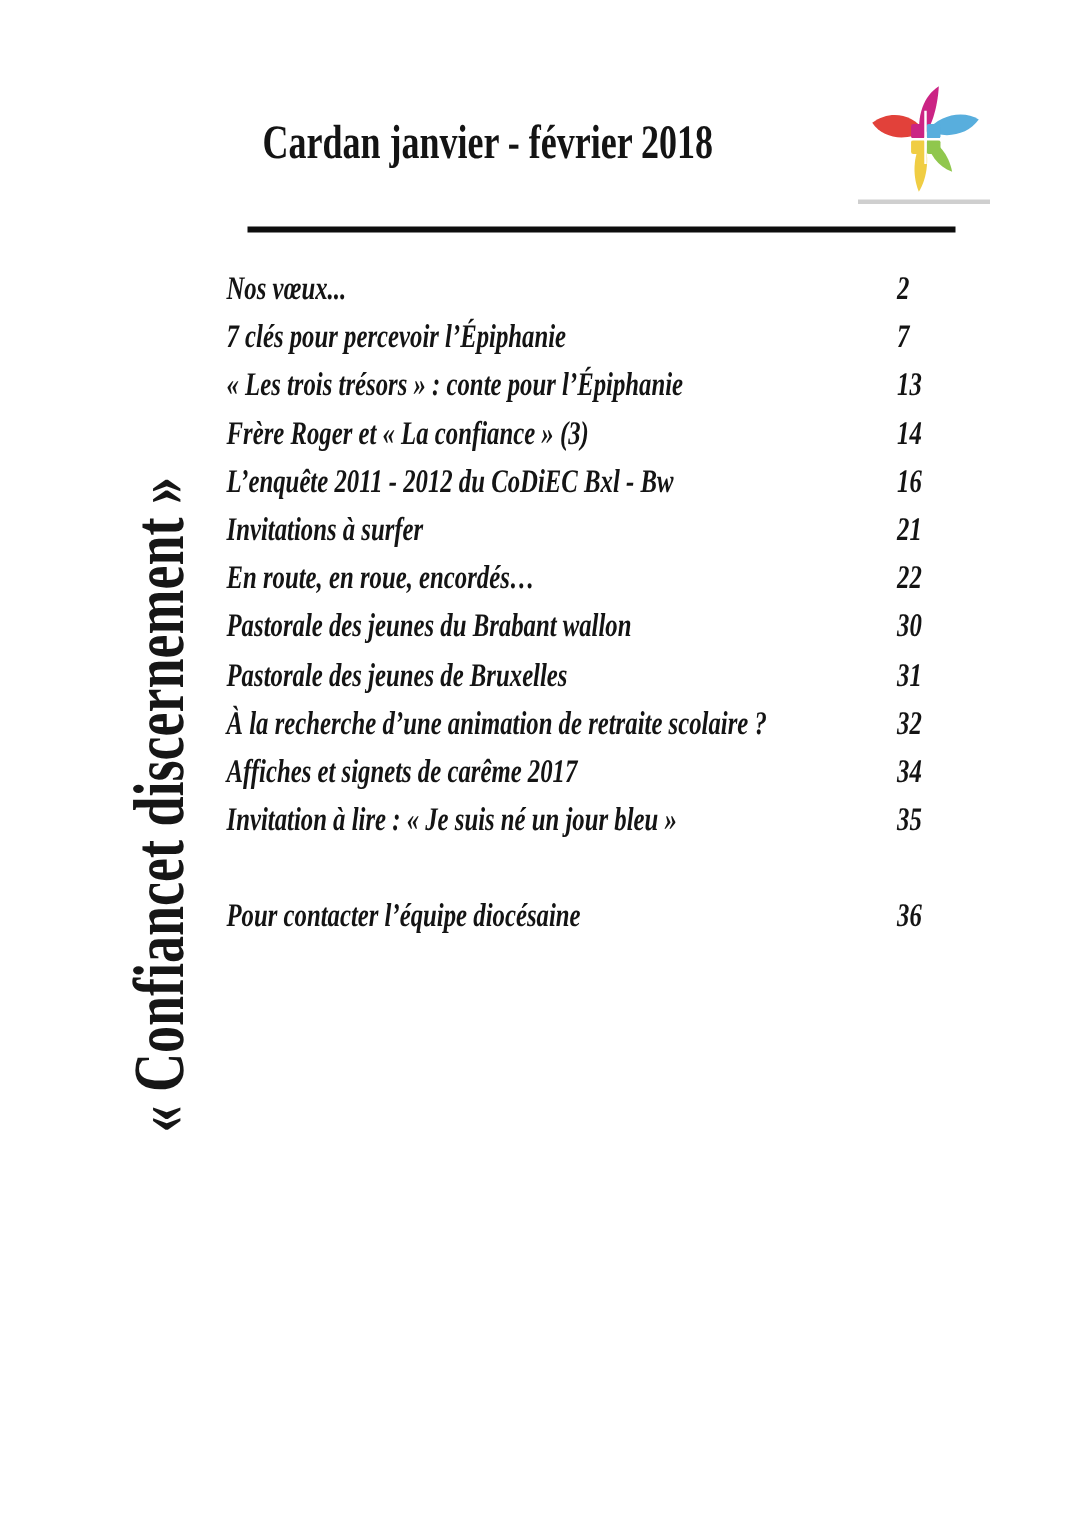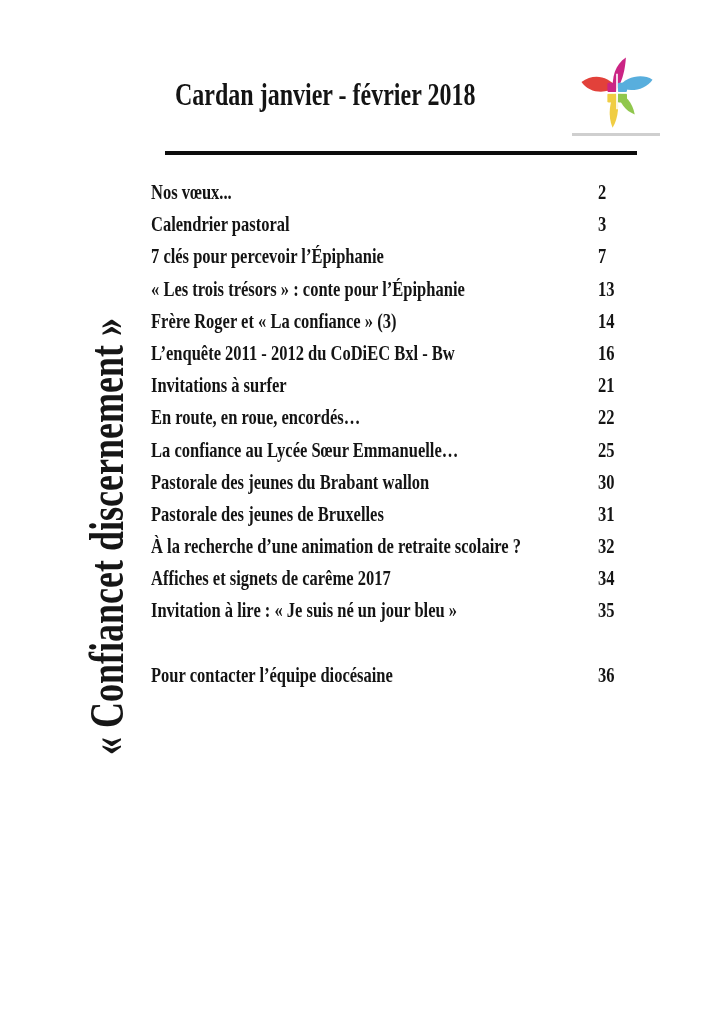--- a/index.html
+++ b/index.html
@@ -43,21 +43,21 @@
   .vertical-title {
     white-space: nowrap;
     font-size: 48px; font-weight: bold; color: #161616;
     transform: rotate(-90deg) scaleX(0.75);
   }
 
   
   .toc {
     position: absolute; left: 151px; top: 176px; width: 510px;
   }
-  .toc-row { position: relative; height: 32.2px; }
+  .toc-row { position: relative; height: 32.2px; font-style: italic; }
   .toc-spacer { height: 32.2px; }
   .toc-label {
     position: absolute; left: 0; top: 0;
     font-size: 22px; line-height: 32.2px; font-weight: bold;
     white-space: nowrap;
     transform: scaleX(0.75); transform-origin: 0 50%;
     color: #141414;
   }
   .toc-page {
     position: absolute; left: 447px; top: 0;
@@ -102,24 +102,20 @@
     <div class="vertical-title">« Confiancet discernement »</div>
   </div>
 
   <div class="toc">
 
     <div class="toc-row">
       <span class="toc-label">Nos vœux...</span>
       <span class="toc-page">2</span>
     </div>
     <div class="toc-row">
-      <span class="toc-label">Calendrier pastoral</span>
-      <span class="toc-page">3</span>
-    </div>
-    <div class="toc-row">
       <span class="toc-label">7 clés pour percevoir l’Épiphanie</span>
       <span class="toc-page">7</span>
     </div>
     <div class="toc-row">
       <span class="toc-label">« Les trois trésors » : conte pour l’Épiphanie</span>
       <span class="toc-page">13</span>
     </div>
     <div class="toc-row">
       <span class="toc-label">Frère Roger et « La confiance » (3)</span>
       <span class="toc-page">14</span>
@@ -128,24 +124,20 @@
       <span class="toc-label">L’enquête 2011 - 2012 du CoDiEC Bxl - Bw</span>
       <span class="toc-page">16</span>
     </div>
     <div class="toc-row">
       <span class="toc-label">Invitations à surfer</span>
       <span class="toc-page">21</span>
     </div>
     <div class="toc-row">
       <span class="toc-label">En route, en roue, encordés…</span>
       <span class="toc-page">22</span>
-    </div>
-    <div class="toc-row">
-      <span class="toc-label">La confiance au Lycée Sœur Emmanuelle…</span>
-      <span class="toc-page">25</span>
     </div>
     <div class="toc-row">
       <span class="toc-label">Pastorale des jeunes du Brabant wallon</span>
       <span class="toc-page">30</span>
     </div>
     <div class="toc-row">
       <span class="toc-label">Pastorale des jeunes de Bruxelles</span>
       <span class="toc-page">31</span>
     </div>
     <div class="toc-row">

